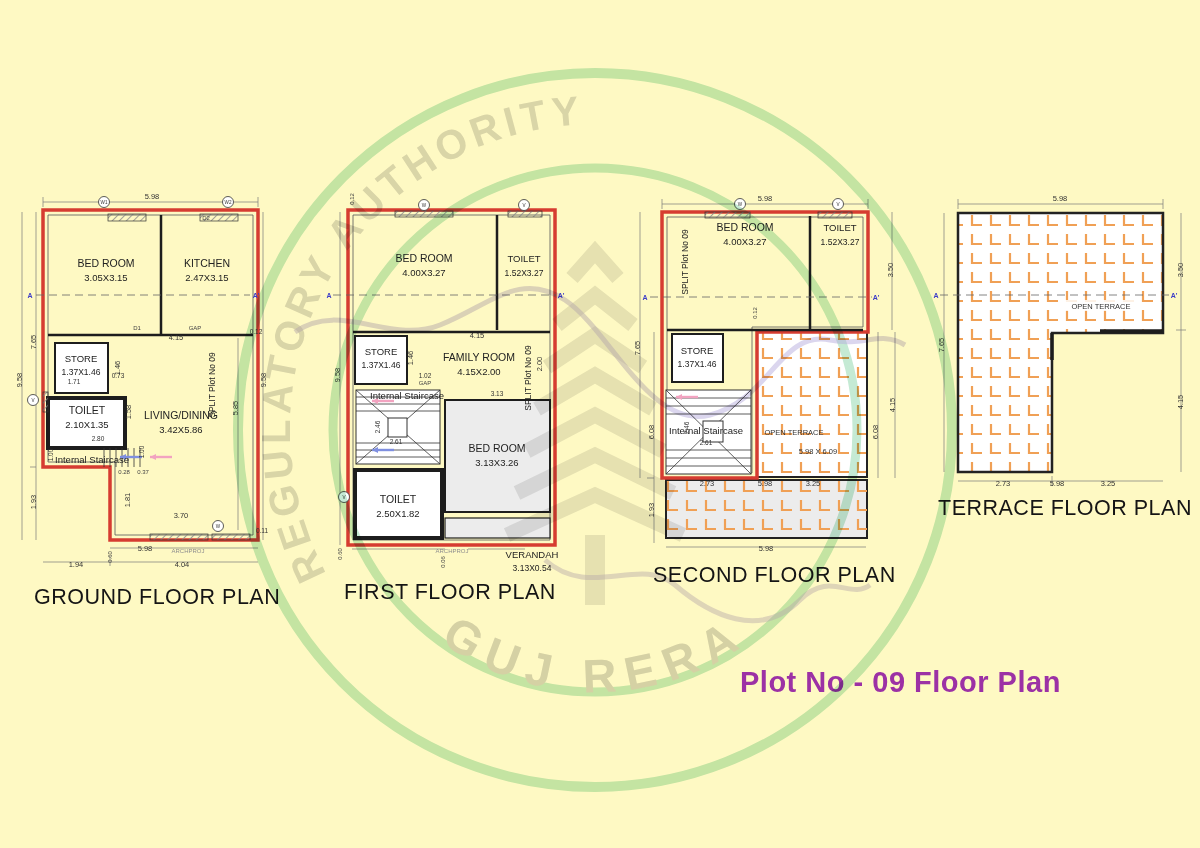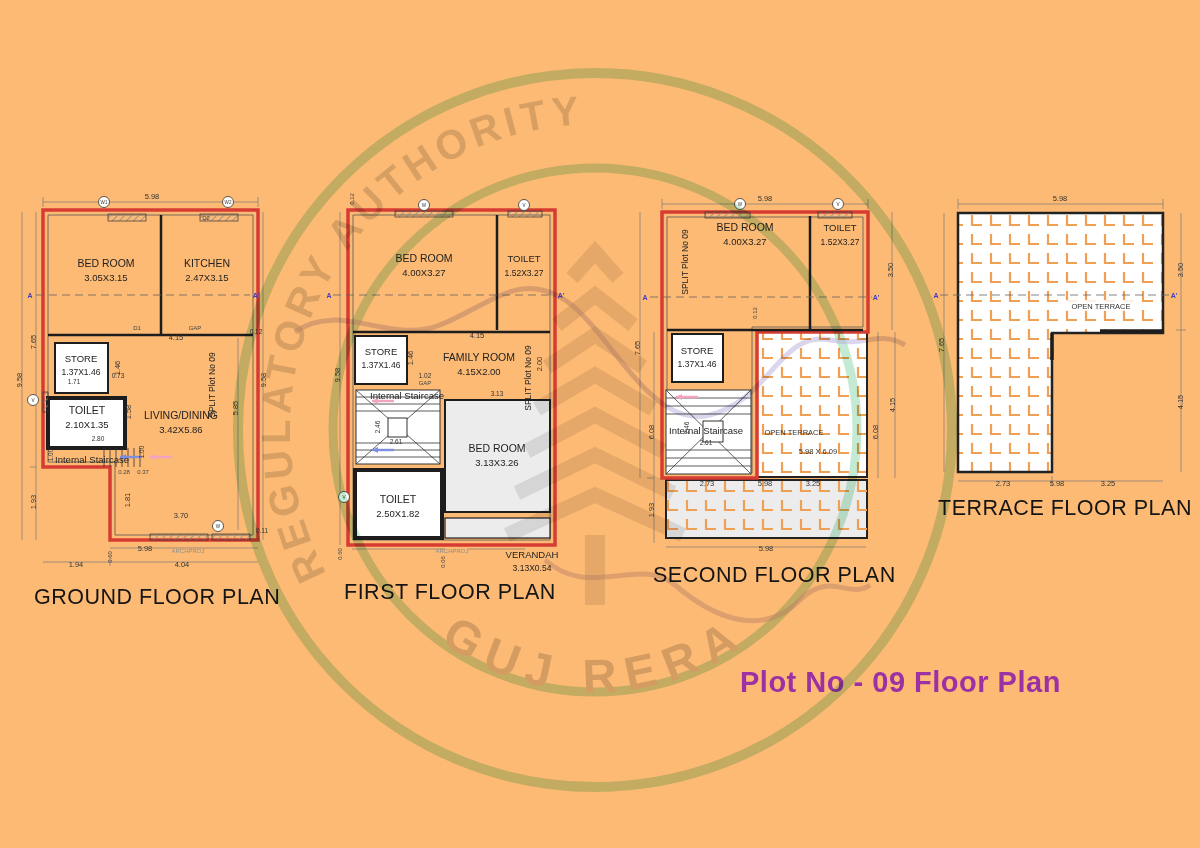--- a/index.html
+++ b/index.html
@@ -1,16 +1,16 @@
 <!DOCTYPE html>
 <html><head>
 <meta charset="utf-8">
 <style>
   html,body{margin:0;padding:0;background:#fff;}
-  #stage{position:relative;width:1200px;height:848px;background:#fdba74;overflow:hidden;}
+  #stage{position:relative;width:1200px;height:848px;background:#fef9c3;overflow:hidden;}
   svg{position:absolute;left:0;top:0;}
   text{font-family:"Liberation Sans","DejaVu Sans",sans-serif;fill:#222;text-anchor:middle;}
   .rm{font-size:10.5px;}
   .rms{font-size:9.5px;}
   .sz{font-size:9.5px;}
   .szs{font-size:8.5px;}
   .dim{font-size:7.5px;fill:#333;}
   .dms{font-size:6.5px;fill:#333;}
   .tiny{font-size:6px;fill:#444;}
   .gray{fill:#8e8e8e;}

